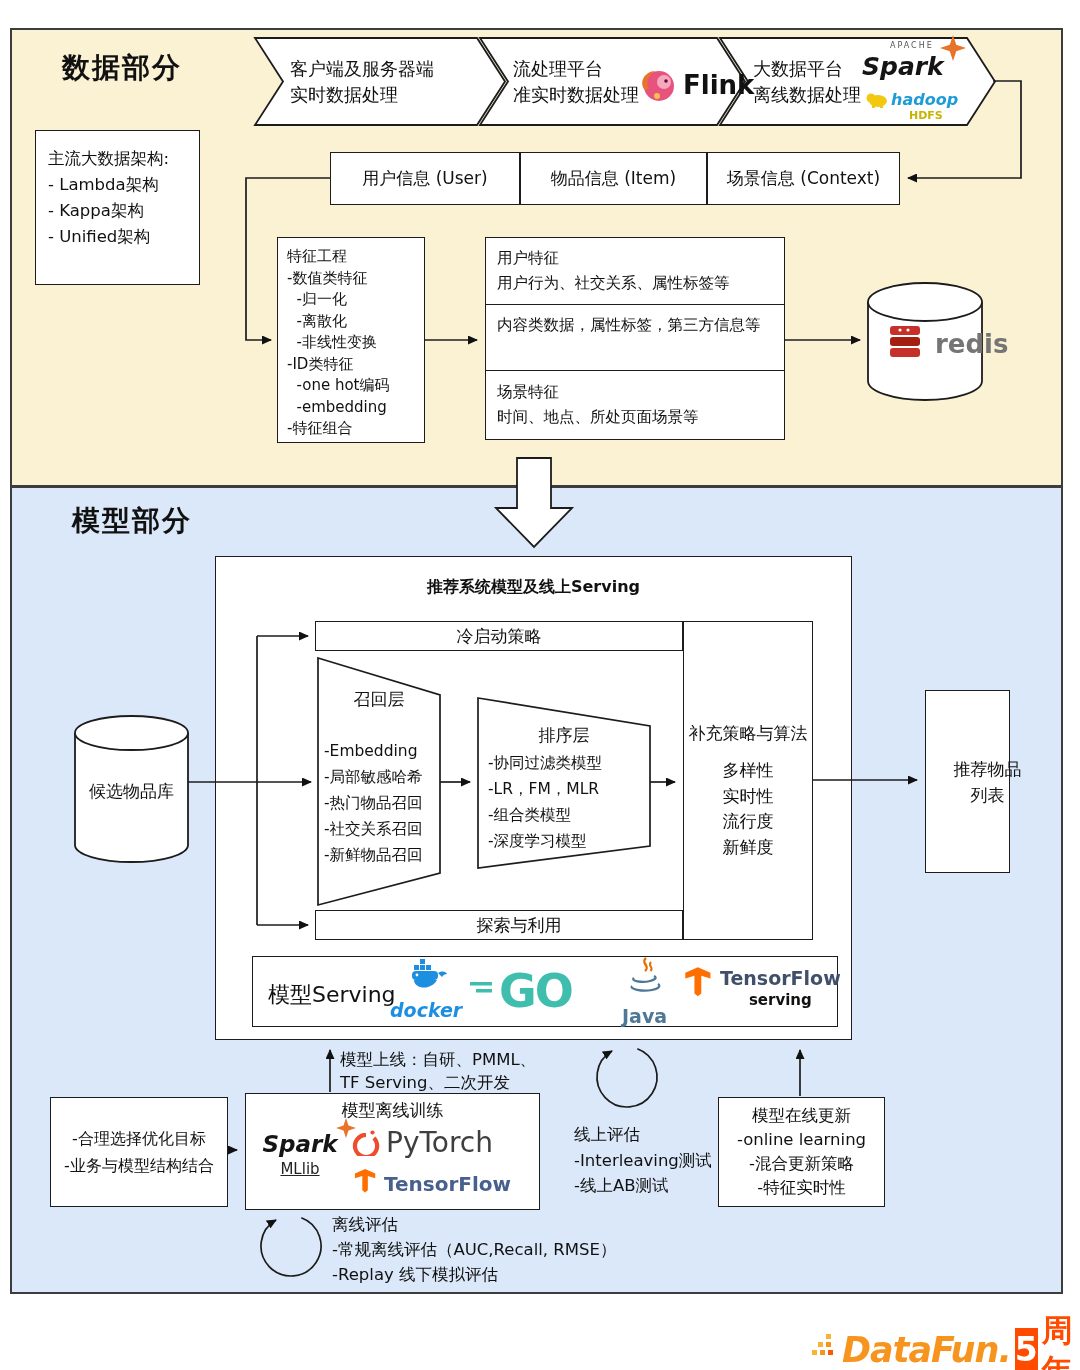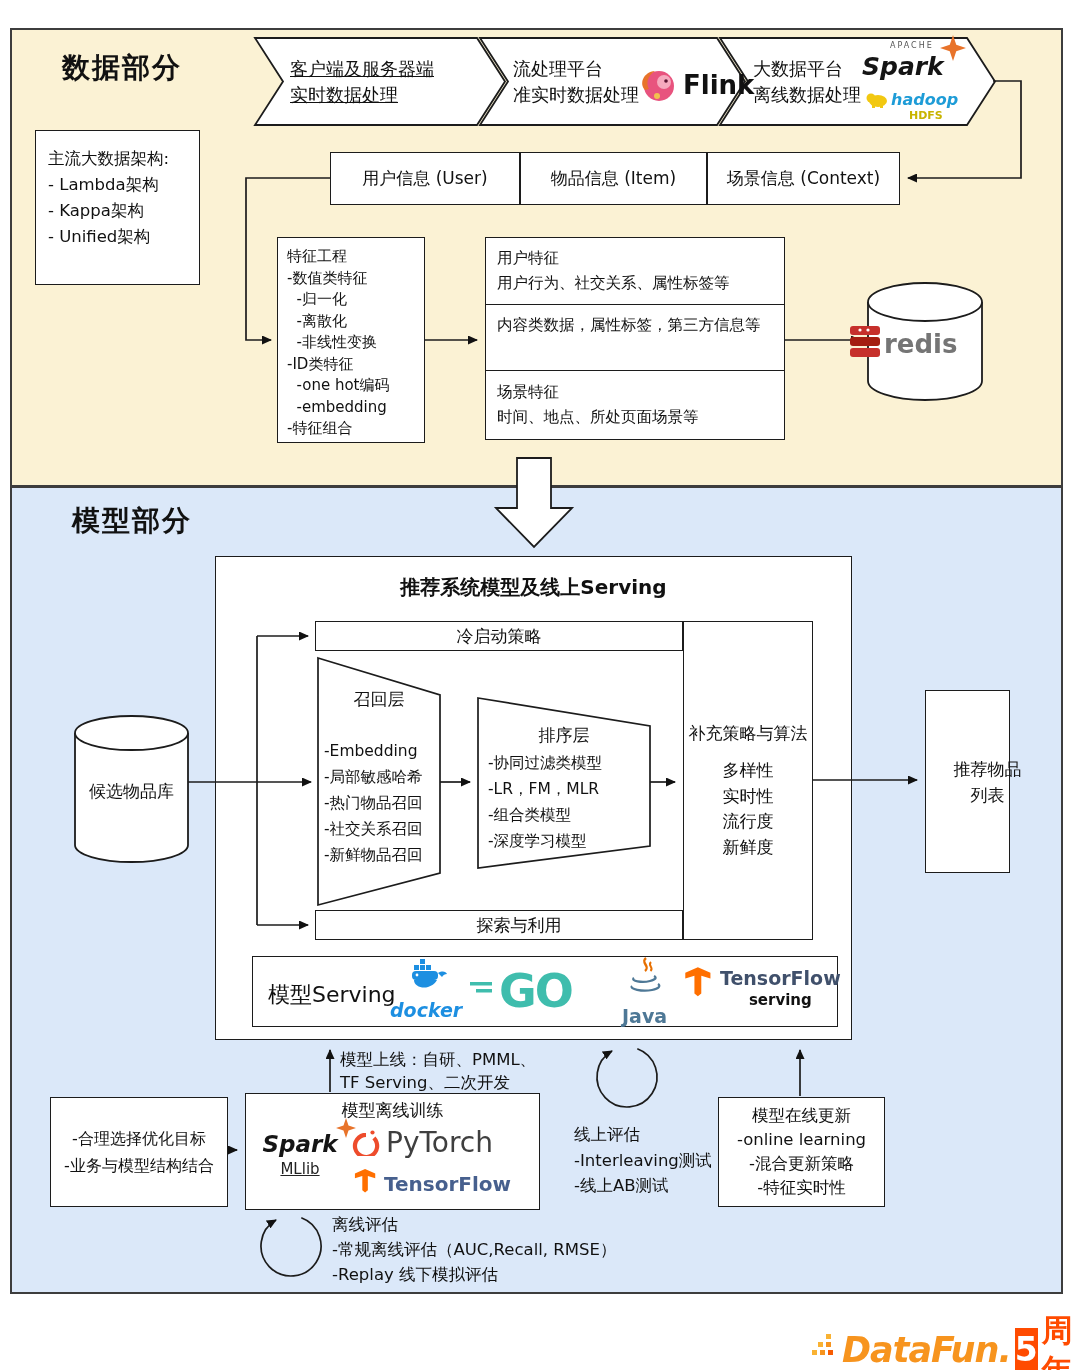--- a/index.html
+++ b/index.html
@@ -118,21 +118,21 @@
       <line x1="800" y1="1096" x2="800" y2="1050" marker-end="url(#ah)"></line>
       <line x1="228" y1="1150" x2="237" y2="1150" marker-end="url(#ah)"></line>
       <path d="M 301.3,1217.8 A 30 30 0 1 1 276,1220" marker-end="url(#ah)"></path>
       <path d="M 637.3,1048.8 A 30 30 0 1 1 612,1051" marker-end="url(#ah)"></path>
     </g>
   </svg>
 
   <div class="txt sec-title toplayer" style="left:62px;top:50px;">数据部分</div>
   <div class="txt sec-title toplayer" style="left:72px;top:503px;">模型部分</div>
 
-  <div class="txt toplayer" style="left:290px;top:56px;font-size:18px;line-height:26px;text-decoration:underline;">
+  <div class="txt toplayer" style="left:290px;top:56px;font-size:18px;line-height:26px;">
     <div>客户端及服务器端</div>
     <div>实时数据处理</div>
   </div>
 
   <div class="txt toplayer" style="left:513px;top:56px;font-size:18px;line-height:26px;">
     <div>流处理平台</div>
     <div>准实时数据处理</div>
   </div>
   <div class="txt toplayer" style="left:637px;top:62px;display:flex;align-items:center;gap:4px;">
     <span>
@@ -205,34 +205,34 @@
     <div>用户行为、社交关系、属性标签等</div>
   </div>
   <div class="txt toplayer" style="left:497px;top:313px;font-size:15.5px;line-height:25px;">
     <div>内容类数据，属性标签，第三方信息等</div>
   </div>
   <div class="txt toplayer" style="left:497px;top:380px;font-size:15.5px;line-height:25px;">
     <div>场景特征</div>
     <div>时间、地点、所处页面场景等</div>
   </div>
 
-  <div class="txt toplayer" style="left:848px;top:324px;display:flex;align-items:center;gap:2px;">
+  <div class="txt toplayer" style="left:888px;top:324px;display:flex;align-items:center;gap:13px;">
     <span>
       <svg width="34" height="36" viewBox="0 0 34 36">
         <rect x="2" y="2" width="30" height="9" rx="3" fill="#C6302B"></rect>
         <rect x="2" y="13" width="30" height="9" rx="3" fill="#A41E11"></rect>
         <rect x="2" y="24" width="30" height="9" rx="3" fill="#C6302B"></rect>
         <circle cx="12" cy="6" r="1.6" fill="#fff"></circle>
         <circle cx="20" cy="6" r="1.6" fill="#fff"></circle>
       </svg>
     </span>
     <span class="redis-word">redis</span>
   </div>
 
-  <div class="txt ctr toplayer" style="left:215px;top:572px;width:637px;height:30px;font-size:20px;font-weight:bold;">推荐系统模型及线上Serving</div>
+  <div class="txt ctr toplayer" style="left:215px;top:572px;width:637px;height:30px;font-size:16px;font-weight:bold;">推荐系统模型及线上Serving</div>
 
   <div class="txt ctr toplayer" style="left:315px;top:621px;width:368px;height:30px;font-size:17px;">冷启动策略</div>
   <div class="txt ctr toplayer" style="left:315px;top:910px;width:408px;height:30px;font-size:17px;">探索与利用</div>
 
   <div class="txt ctr toplayer" style="left:318px;top:688px;width:122px;font-size:17px;">召回层</div>
   <div class="txt toplayer" style="left:324px;top:738px;font-size:15.5px;line-height:26px;">
     <div>-Embedding</div>
     <div>-局部敏感哈希</div>
     <div>-热门物品召回</div>
     <div>-社交关系召回</div>

